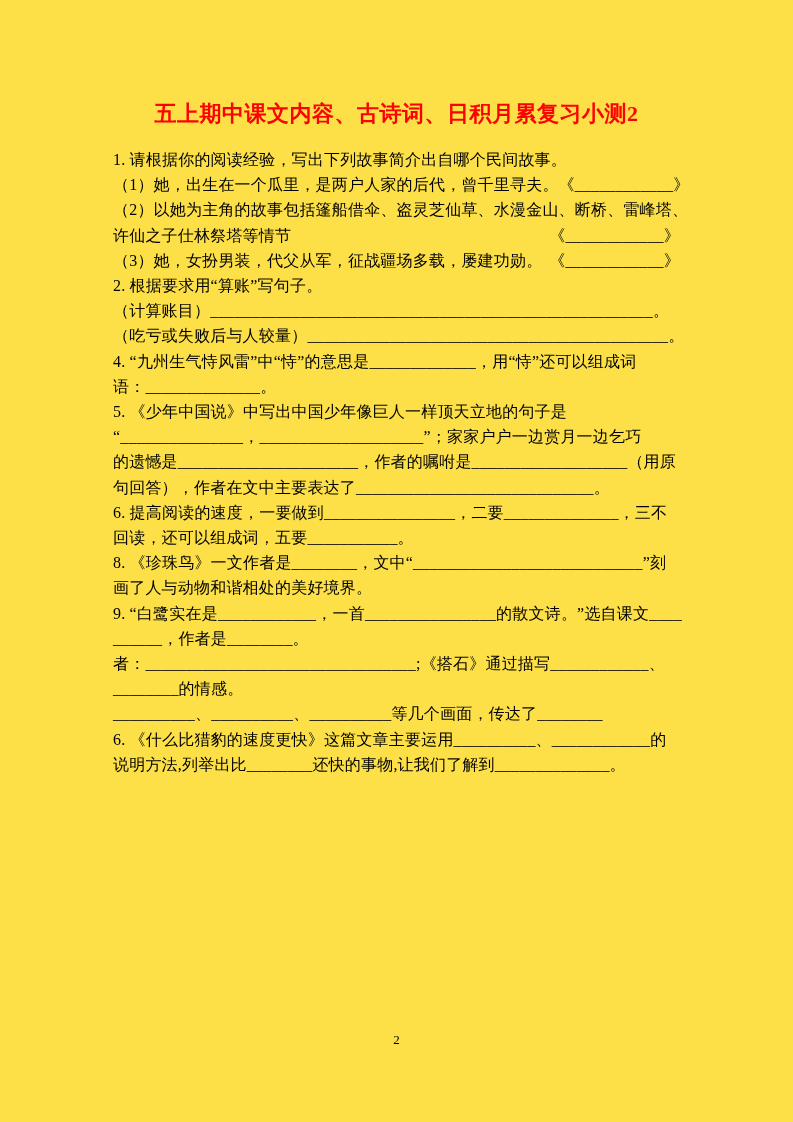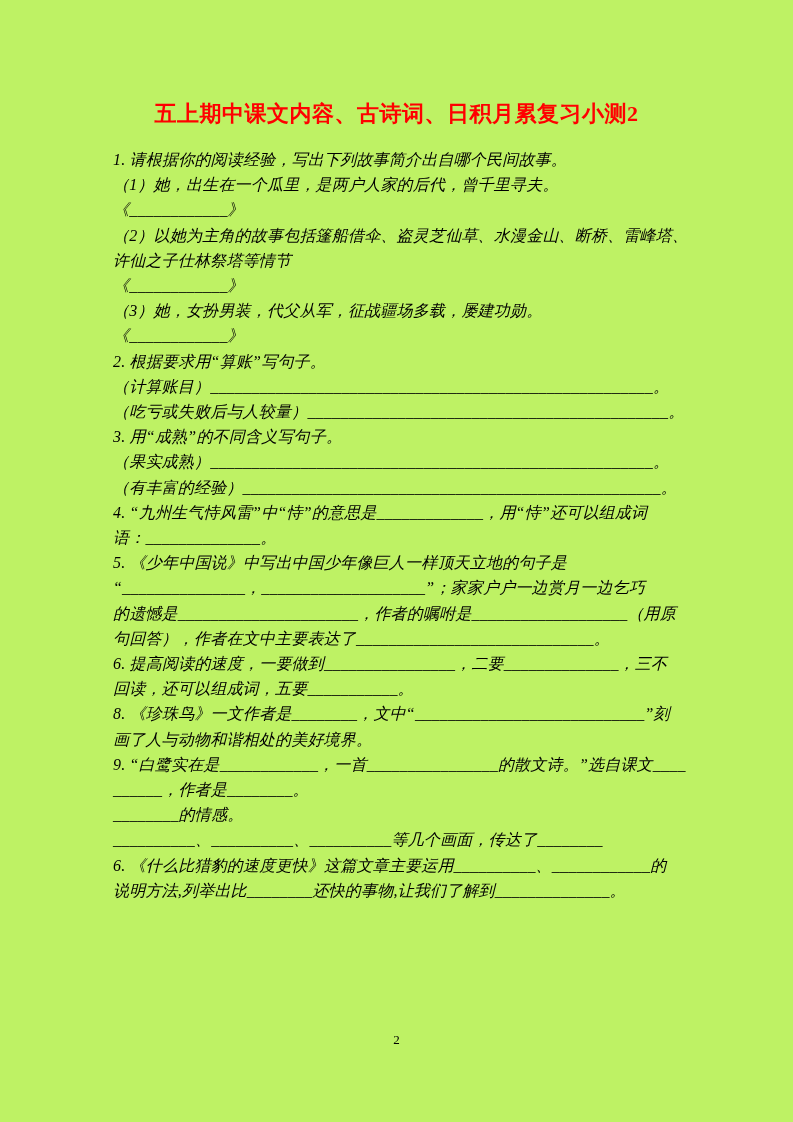--- a/index.html
+++ b/index.html
@@ -1,21 +1,21 @@
 <!DOCTYPE html>
 <html><head>
 <meta charset="utf-8">
 <style>
   html, body { margin: 0; padding: 0; }
   body { background: #ffffff; }
   .page {
     position: relative;
     width: 793px;
     height: 1122px;
-    background: #bef264;
+    background: #fde047;
     overflow: hidden;
     font-family: "Liberation Serif", "DejaVu Serif", serif;
     color: #000000;
   }
   .title {
     position: absolute;
     top: 100px;
     left: 56px;
     right: 56px;
     margin: 0;
@@ -24,34 +24,32 @@
     line-height: 28px;
     font-weight: bold;
     color: #ff0000;
     letter-spacing: 0.5px;
   }
   .content {
     position: absolute;
     top: 147px;
     left: 113px;
     width: 567px;
-    font-style: italic;
   }
   .q { margin: 0; padding: 0; }
   .line {
     margin: 0;
     font-size: 16px;
     line-height: 25.2px;
     white-space: nowrap;
     letter-spacing: 0.2px;
   }
   .split {
     display: flex;
     justify-content: space-between;
-    flex-direction: column;
   }
   .split span { white-space: nowrap; }
   .page-number {
     position: absolute;
     top: 1032px;
     left: 0;
     right: 0;
     text-align: center;
     font-size: 13px;
     color: #000000;
@@ -82,25 +80,20 @@
         <span>《____________》</span>
       </p>
     </div>
 
     <div class="q">
       <p class="line">2. 根据要求用“算账”写句子。</p>
       <p class="line">（计算账目）______________________________________________________。</p>
       <p class="line">（吃亏或失败后与人较量）____________________________________________。</p>
     </div>
 
-    <div class="q">
-      <p class="line">3. 用“成熟”的不同含义写句子。</p>
-      <p class="line">（果实成熟）______________________________________________________。</p>
-      <p class="line">（有丰富的经验）___________________________________________________。</p>
-    </div>
 
     <div class="q">
       <p class="line">4. “九州生气恃风雷”中“恃”的意思是_____________，用“恃”还可以组成词</p>
       <p class="line">语：______________。</p>
     </div>
 
     <div class="q">
       <p class="line">5. 《少年中国说》中写出中国少年像巨人一样顶天立地的句子是</p>
       <p class="line">“_______________，____________________”；家家户户一边赏月一边乞巧</p>
       <p class="line">的遗憾是______________________，作者的嘱咐是___________________（用原</p>
@@ -117,20 +110,21 @@
       <p class="line">8. 《珍珠鸟》一文作者是________，文中“____________________________”刻</p>
       <p class="line">画了人与动物和谐相处的美好境界。</p>
     </div>
 
     <div class="q">
       <p class="line">9. “白鹭实在是____________，一首________________的散文诗。”选自课文____</p>
       <p class="line">______，作者是________。</p>
     </div>
 
     <div class="q">
+      <p class="line">者：_________________________________;《搭石》通过描写____________、</p>
       <p class="line">________的情感。</p>
       <p class="line">__________、__________、__________等几个画面，传达了________</p>
     </div>
 
     <div class="q">
       <p class="line">6. 《什么比猎豹的速度更快》这篇文章主要运用__________、____________的</p>
       <p class="line">说明方法,列举出比________还快的事物,让我们了解到______________。</p>
     </div>
 
   </div>

